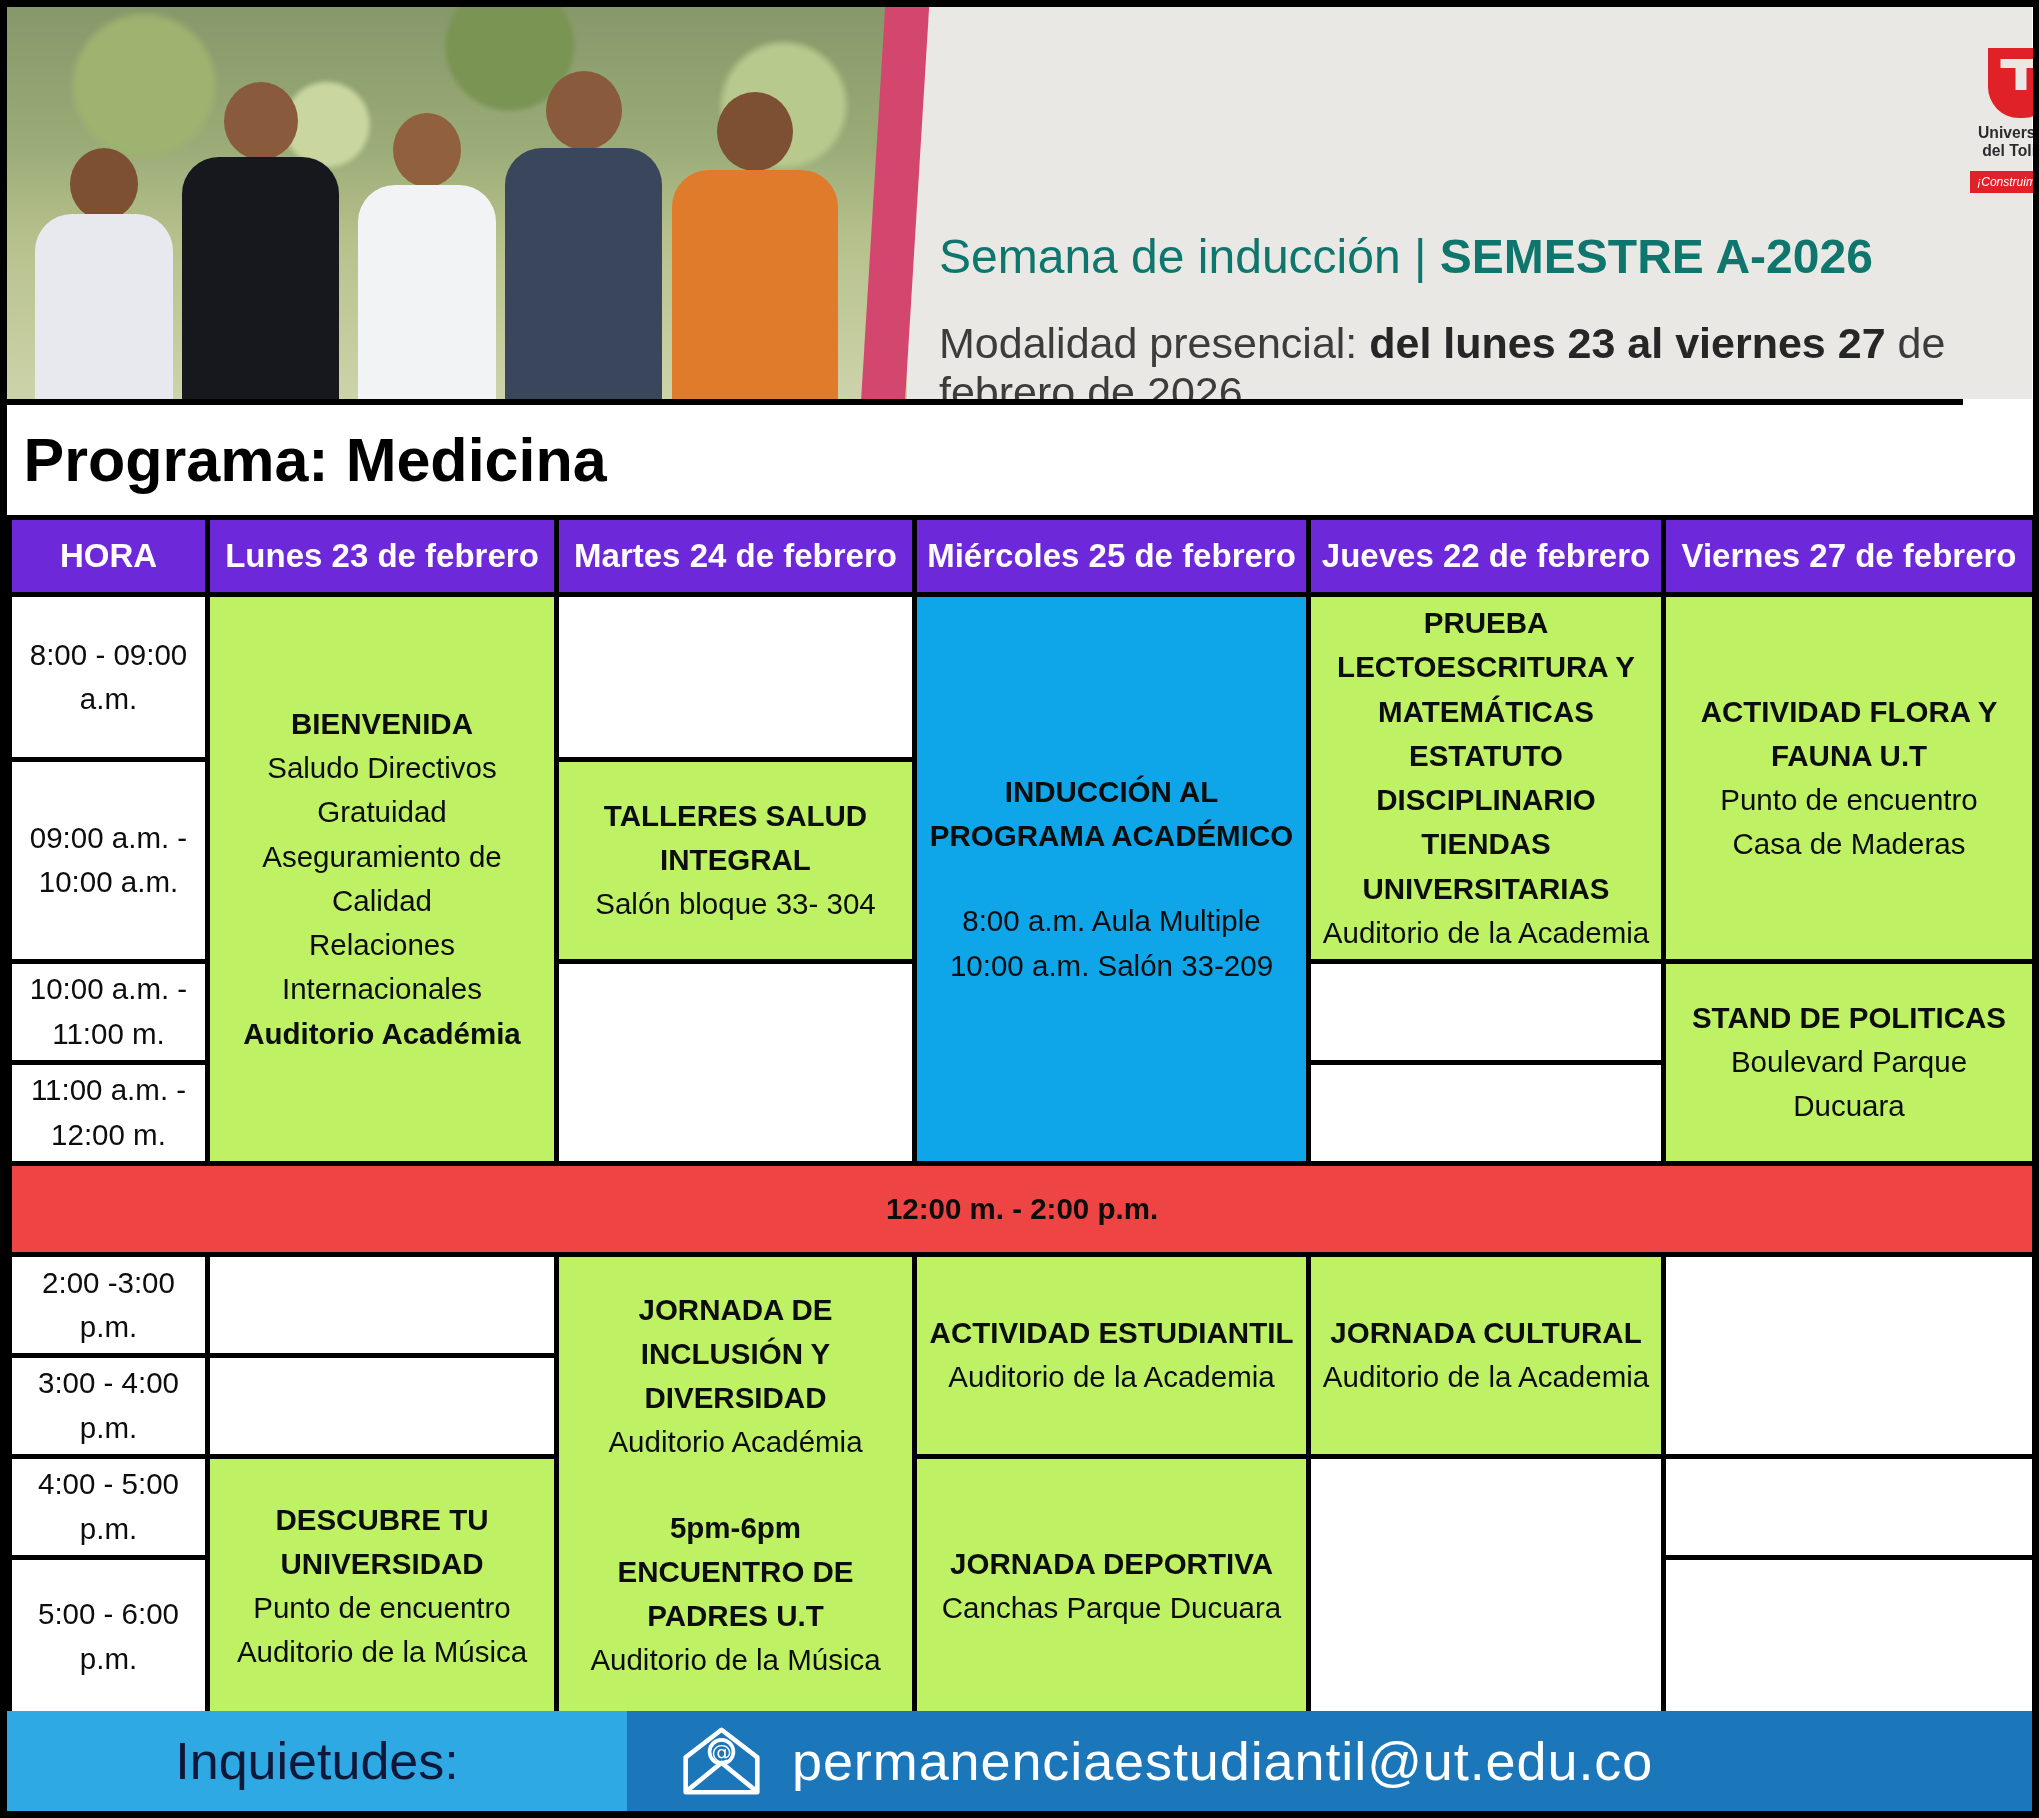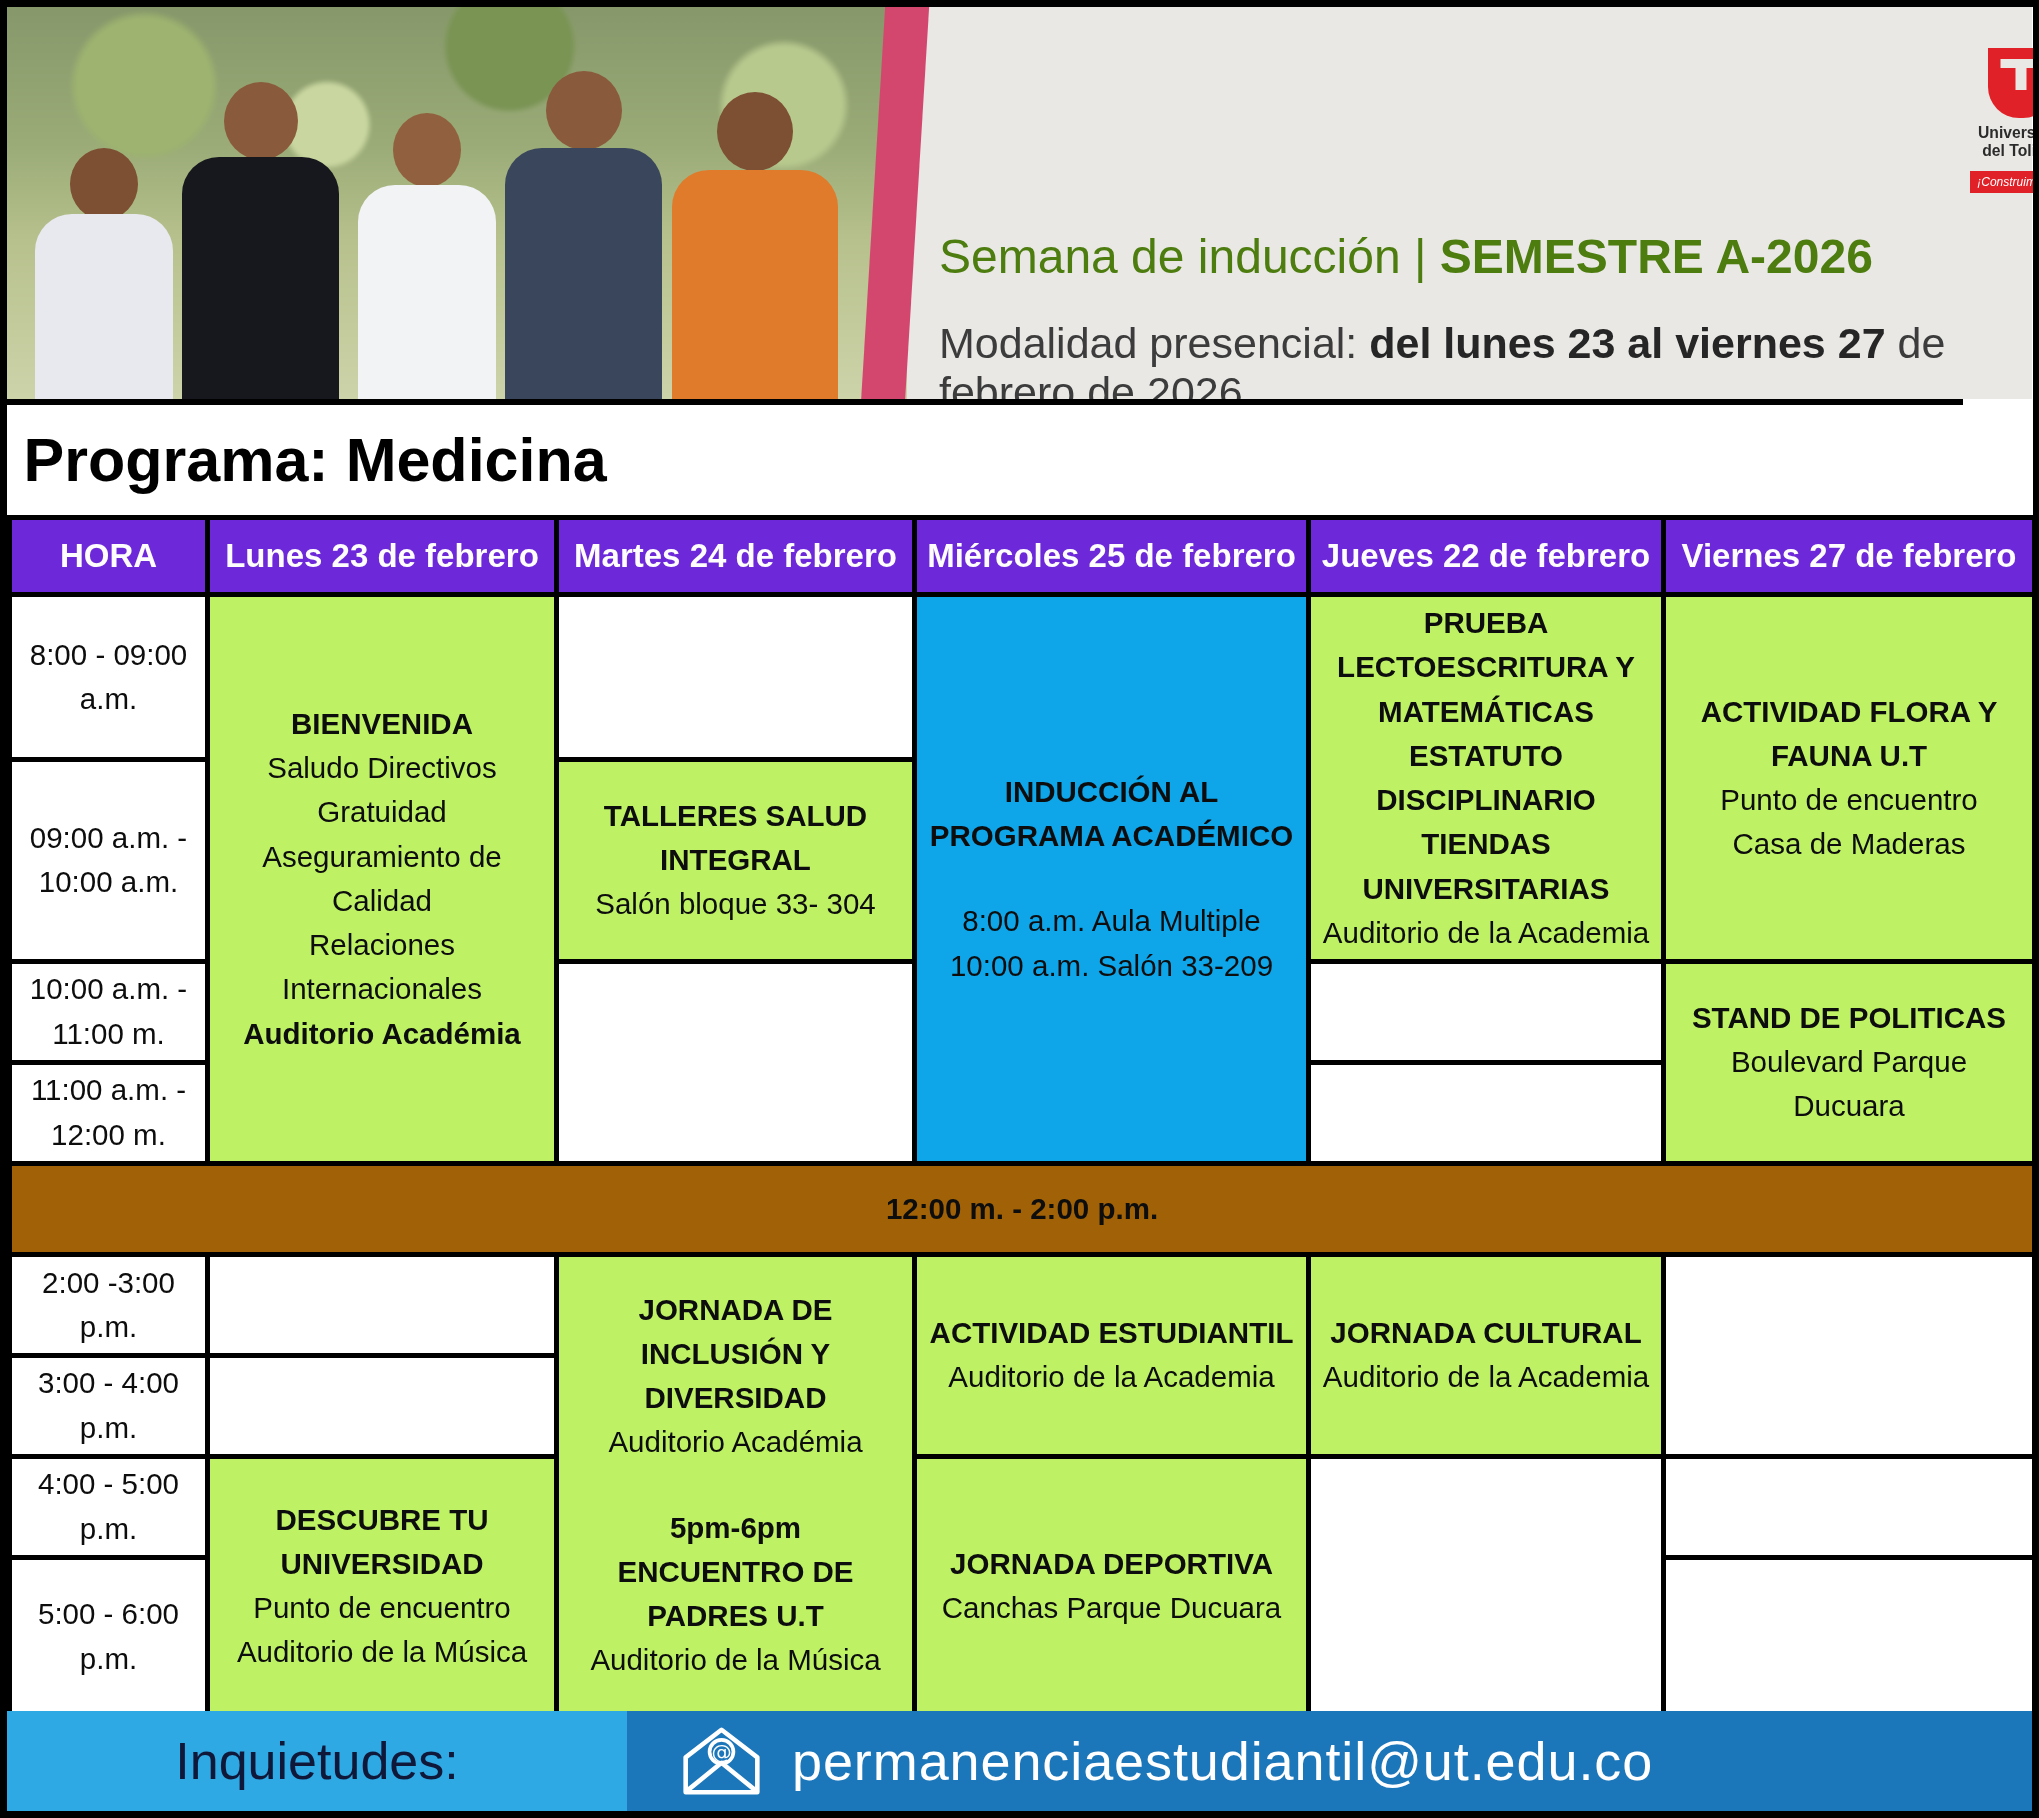--- a/index.html
+++ b/index.html
@@ -26,40 +26,40 @@
   .gray-panel{position:absolute;top:0;left:900px;width:1125px;height:392px;background:#e9e8e5;}
 
   .ut-logo{position:absolute;left:1071px;top:41px;width:85px;text-align:center;}
   .ut-u{position:relative;width:66px;height:70px;margin:0 auto;background:#e02128;border-radius:0 0 31px 31px;}
   .ut-u .tbar{position:absolute;top:11px;left:50%;transform:translateX(-50%);width:41px;height:9.2px;background:#e9e8e5;}
   .ut-u .tstem{position:absolute;top:11px;left:50%;transform:translateX(-50%);width:11px;height:31px;background:#e9e8e5;}
   .ut-name{margin-top:5.5px;font-size:15.7px;font-weight:bold;color:#2b2b2b;line-height:1.15;}
   .slogan-strip{position:absolute;left:1063px;top:164px;width:242px;height:22px;background:#e02128;color:#fff;
     font-size:12px;font-style:italic;text-align:center;line-height:22px;}
 
-  .hero-title{position:absolute;left:932px;top:222px;font-size:48px;color:#4d7c0f;}
+  .hero-title{position:absolute;left:932px;top:222px;font-size:48px;color:#0f766e;}
   .hero-title b{font-weight:bold;}
   .hero-sub{position:absolute;left:932px;top:312px;font-size:43px;color:#3c3c3c;}
   .hero-sub b{color:#262626;}
 
   
   .program-bar{position:absolute;top:392px;left:0;width:1956px;height:115px;background:#fff;
     border-top:6.5px solid #000;border-bottom:0px; box-sizing:border-box;
     display:flex;align-items:center;padding-left:16.6px;}
   .program-bar h1{margin:0;font-size:61px;font-weight:bold;color:#000;}
 
   
   table.sched{position:absolute;top:508px;left:0;width:2025px;border-collapse:collapse;table-layout:fixed;}
   table.sched td,table.sched th{border:5.5px solid #000;padding:3.7px 7.4px;text-align:center;vertical-align:middle;
     font-size:29.5px;color:#0d0d0d;line-height:1.5;overflow:hidden;}
   table.sched th{background:#6d28d9;color:#fdfdfd;font-size:33px;font-weight:bold;height:65px;}
   td.time{font-size:31px;white-space:pre-line;background:#fff;}
   td.blue{background:#bef264;}
   td.yellow{background:#0ea5e9;}
-  td.lunch{background:#a16207;color:#fff;font-size:41px;font-weight:bold;height:79px;}
+  td.lunch{background:#ef4444;color:#fff;font-size:41px;font-weight:bold;height:79px;}
   .b{font-weight:bold;}
   .gap{height:41px;}
   tr.r1{height:118px;} tr.r2{height:120px;} tr.r3{height:79px;} tr.r4{height:87px;}
   tr.r5{height:66px;} tr.r6{height:68px;} tr.r7{height:70px;} tr.r8{height:159px;} tr.r9{height:201px;}
 
   
   .footer{position:absolute;left:0;bottom:0;width:2025px;height:100px;display:flex;}
   .footer .ask{width:620px;background:#2fa9e4;display:flex;align-items:center;justify-content:center;
     color:#10183a;font-size:52px;}
   .footer .mail{flex:1;background:#1b76ba;display:flex;align-items:center;color:#fff;}

